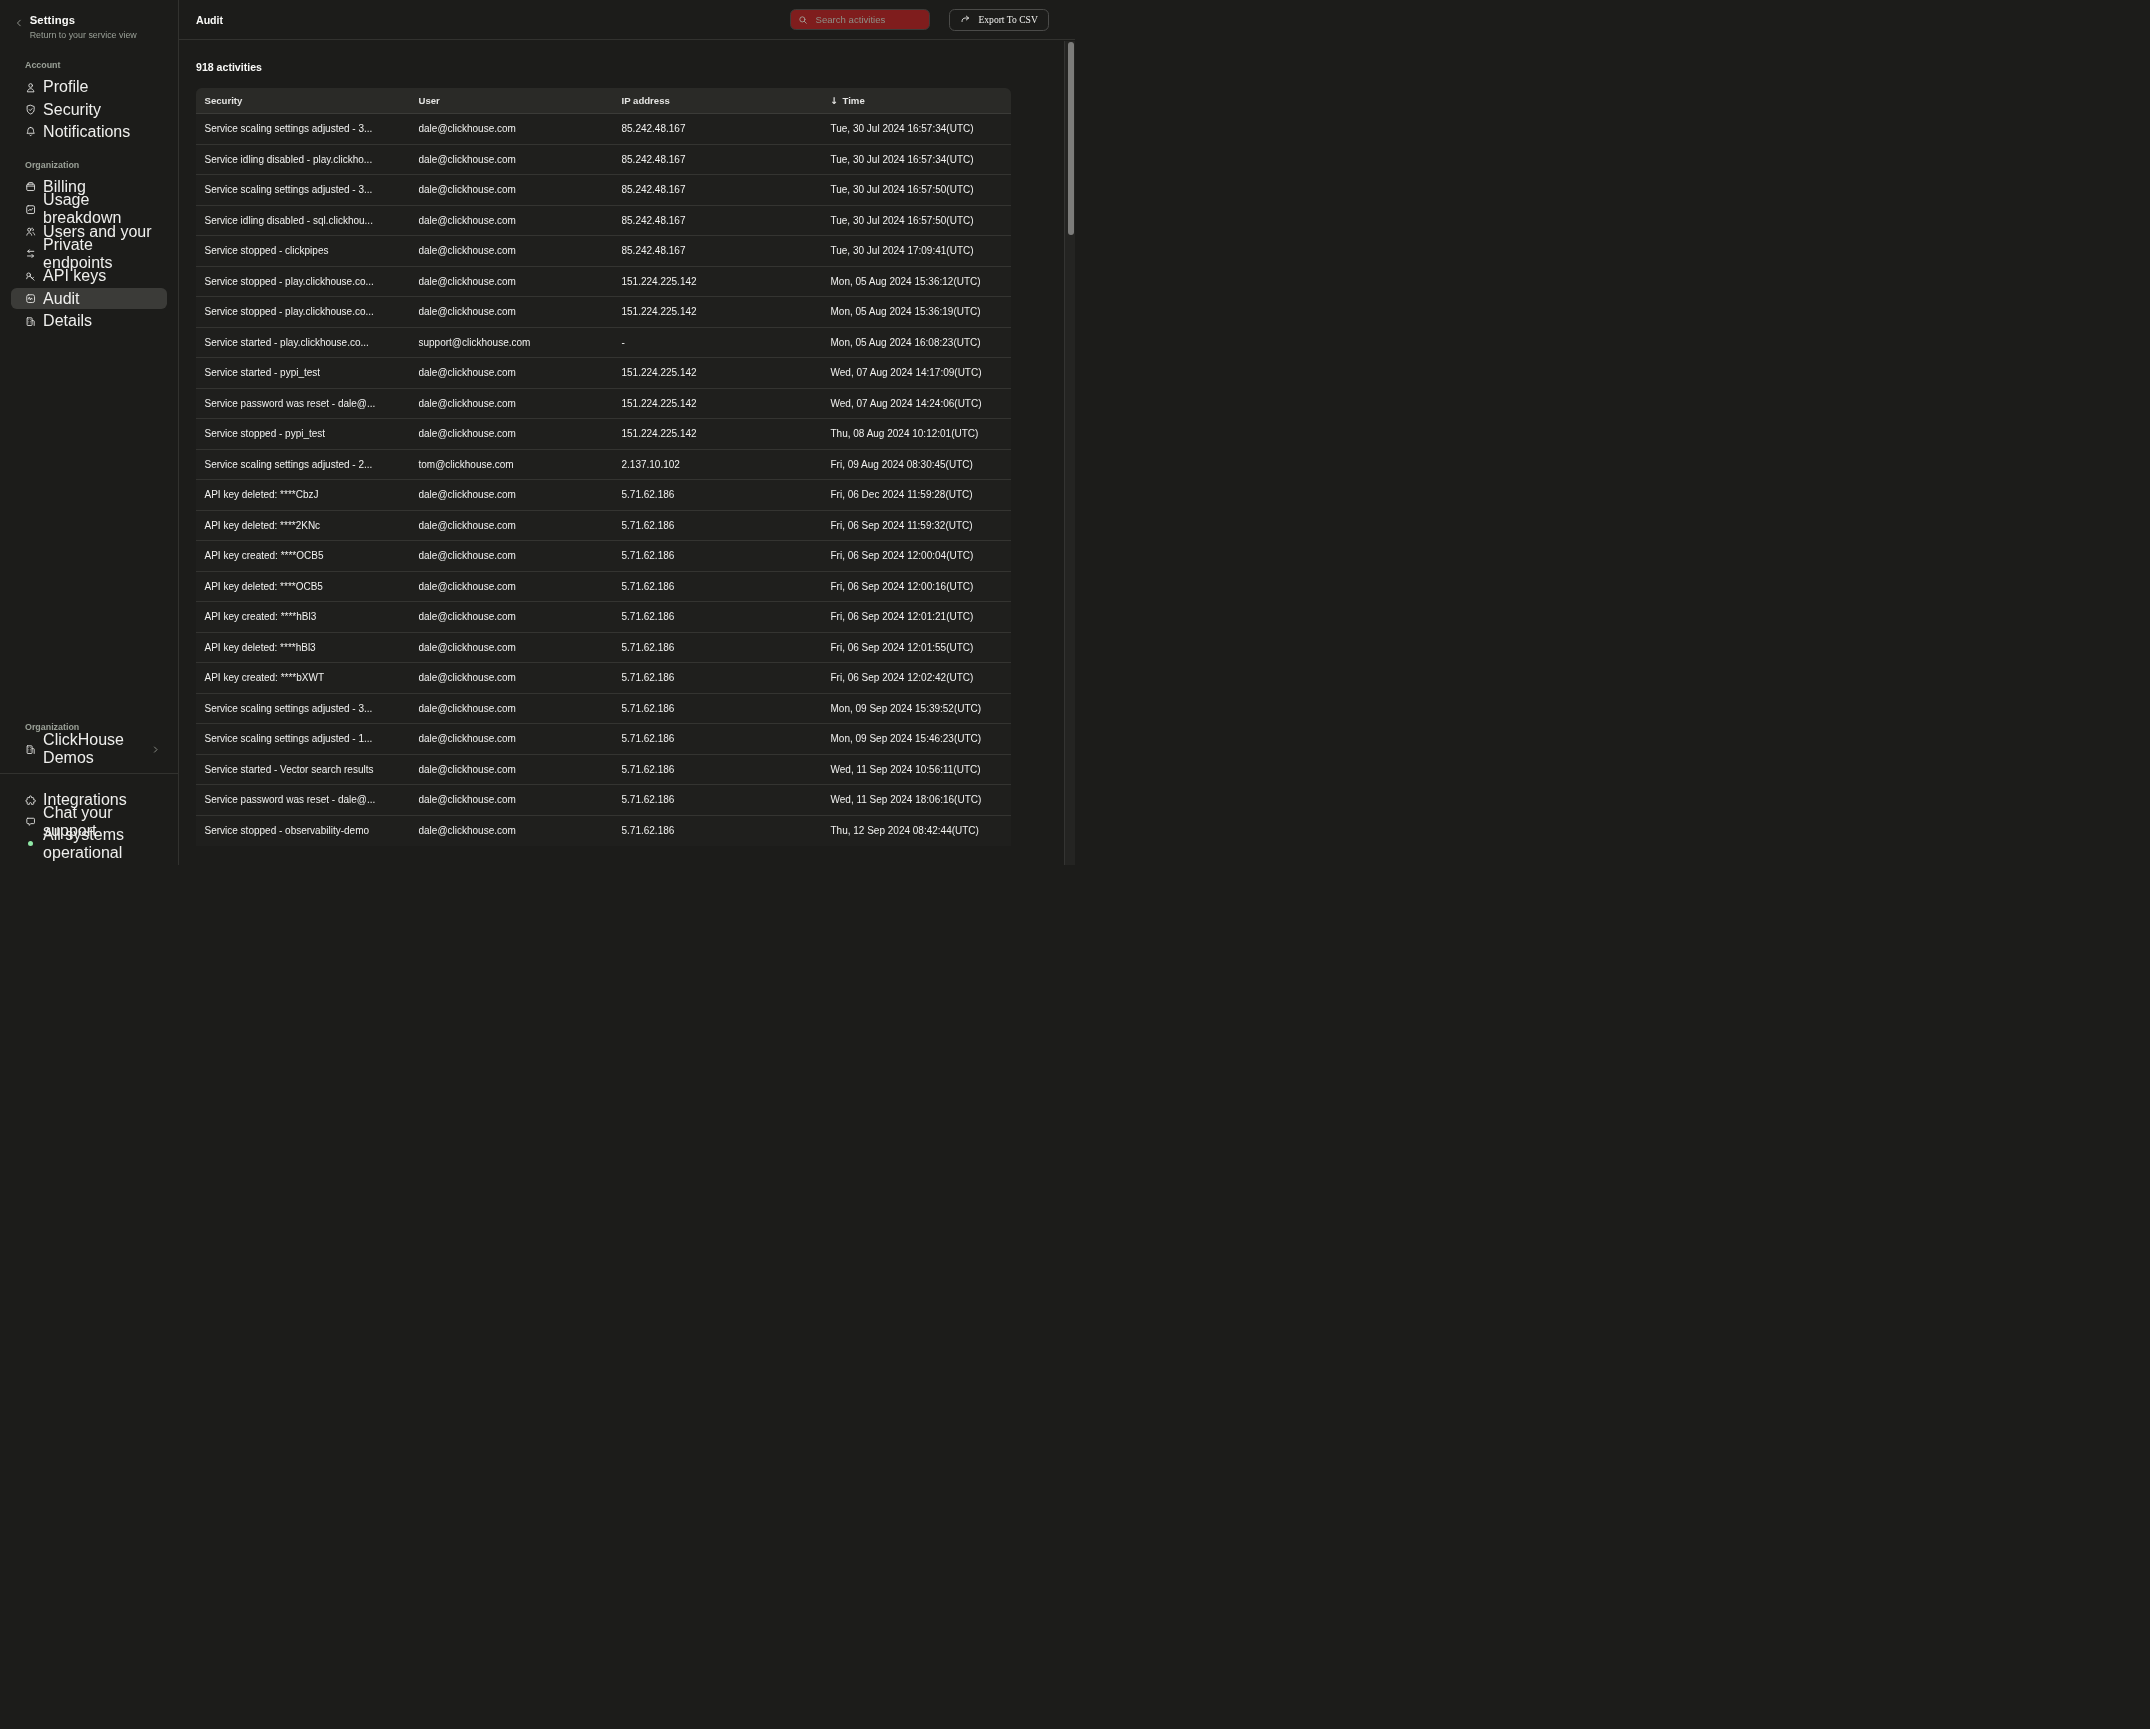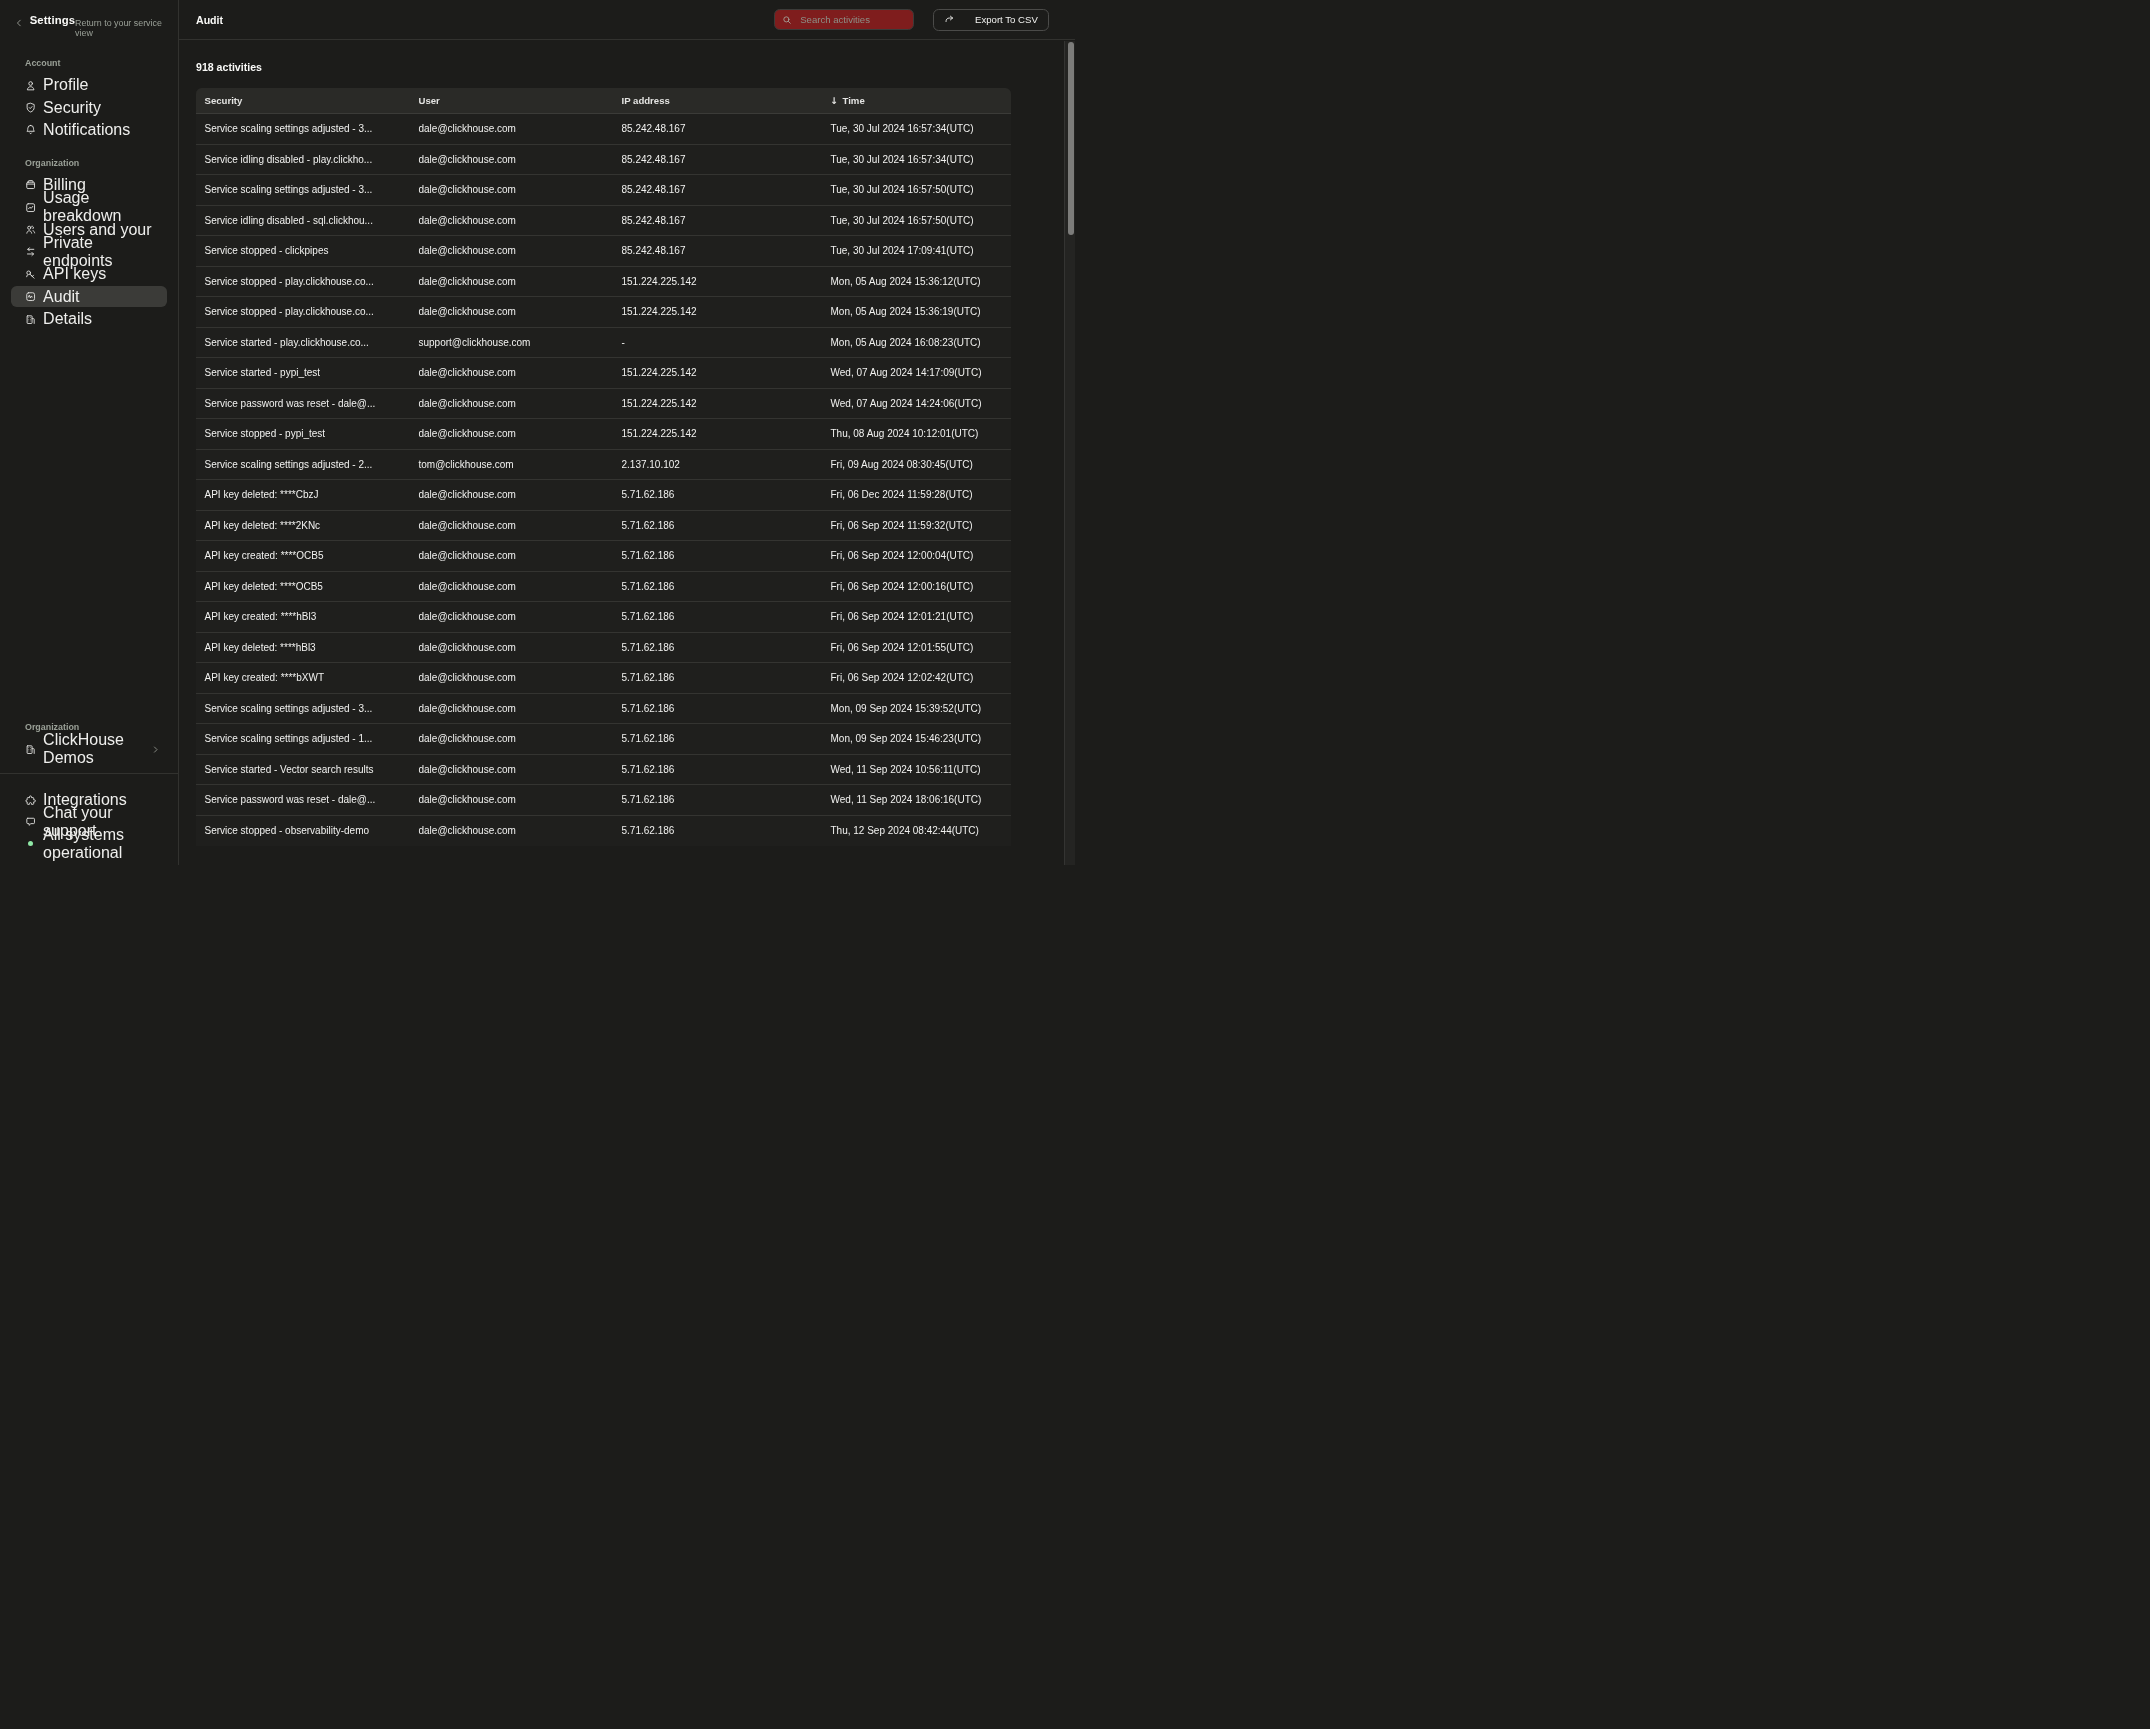--- a/index.html
+++ b/index.html
@@ -12,21 +12,21 @@
   .app{display:flex;width:1075px;height:865px;}
 
   
   .sidebar{
     width:179px;min-width:179px;height:100%;
     border-right:0.7px solid #32322f;
     display:flex;flex-direction:column;box-sizing:border-box;
   }
   .sb-head{display:flex;align-items:flex-start;padding:14px 10px 0 14px;gap:5.7px;}
   .back-btn{margin-top:4.3px;cursor:pointer;display:flex;}
-  .sb-titles{display:flex;flex-direction:row;}
+  .sb-titles{display:flex;flex-direction:column;}
   .sb-title{font-size:11.3px;font-weight:700;color:#fafaf8;letter-spacing:0.1px;}
   .sb-subtitle{font-size:8.9px;color:#9aa097;margin-top:4.3px;}
   .sb-section-label{margin:20px 11.3px 5.7px 25px;font-size:8.9px;font-weight:600;color:#9aa097;}
   .sb-section-label.tight{margin-top:17px;}
   .sb-item{
     height:21px;margin:0.7px 11.3px;padding-left:13.5px;padding-right:7px;
     display:flex;align-items:center;gap:7px;border-radius:5.7px;
     font-size:16px;color:#efefed;cursor:pointer;
   }
   .sb-item.selected{background:#3b3b38;}
@@ -53,22 +53,22 @@
     border:0.7px solid #3b3b39;display:flex;align-items:center;gap:5.7px;
     padding:0 7px;box-sizing:border-box;
   }
   .search-box input{
     border:none;outline:none;background:transparent;color:#e8e8e6;
     font-size:9.6px;width:100%;font-family:inherit;
   }
   .search-box input::placeholder{color:#8d9087;}
   .export-btn{
     height:22px;border-radius:5.7px;border:0.7px solid #4b4b49;background:transparent;
-    color:#f2f2f0;font-size:9.6px;font-weight:500;display:flex;align-items:center;gap:20px;
-    padding:0 10px;cursor:pointer;font-family:Liberation Sans, sans-serif;
+    color:#f2f2f0;font-size:9.6px;font-weight:500;display:flex;align-items:center;gap:8px;
+    padding:0 10px;cursor:pointer;font-family:Liberation Serif, serif;
   }
 
   .count-label{margin:20.6px 0 0 17px;font-size:10.6px;font-weight:700;color:#fafaf8;}
 
   .table-wrap{margin:15.6px 0 0 17px;width:815px;border-radius:5.7px 5.7px 0 0;overflow:hidden;}
   table.audit{border-collapse:collapse;width:100%;table-layout:fixed;}
   table.audit th{
     height:25.5px;background:#2a2a27;text-align:left;font-size:9.6px;font-weight:600;
     color:#e4e4e2;padding:0 0 0 8.5px;box-sizing:border-box;cursor:pointer;
   }

